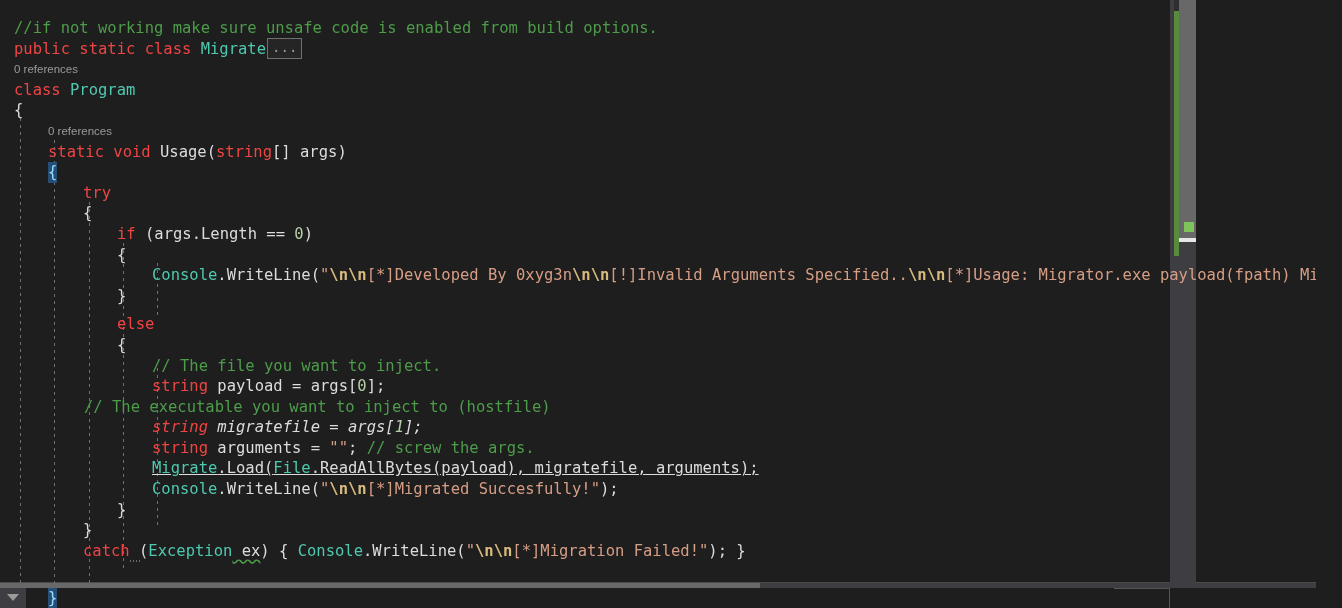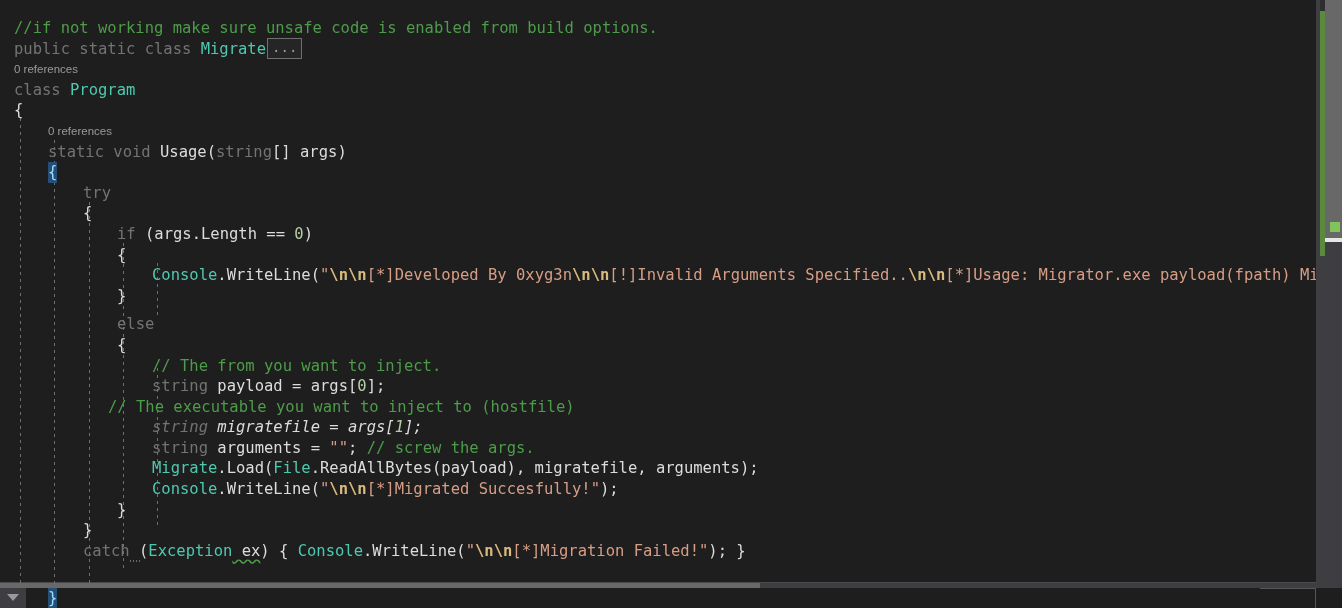--- a/index.html
+++ b/index.html
@@ -4,21 +4,21 @@
 <style>
   * { margin:0; padding:0; box-sizing:border-box; }
   html, body {
     width:1342px; height:608px;
     background:#1e1e1e;
     overflow:hidden;
     font-family:"DejaVu Sans Mono", monospace;
   }
   #editor {
     position:relative;
-    width:1342px; height:608px;
+    width:1196px; height:608px;
     background:#1e1e1e;
   }
 
   
   #code-surface {
     position:absolute;
     left:0; top:0;
     width:1316px; height:588px;
     overflow:hidden;
     background:#1e1e1e;
@@ -39,21 +39,21 @@
     height:20.6px;
     line-height:21px;
     white-space:pre;
     font-size:11.5px;
     font-family:"Liberation Sans", sans-serif;
     color:#9a9a9a;
   }
 
   
   .cm  { color:#4d9c4a; }           
-  .kw  { color:#737373; }           
+  .kw  { color:#ef4444; }           
   .ty  { color:#4ec9b0; }           
   .st  { color:#d69d85; }           
   .esc { color:#d7ba7d; font-weight:bold; }  
   .num { color:#b5cea8; }           
   .pl  { color:#dcdcdc; }           
   .pn  { color:#dcdcdc; }           
 
   
   .brace-hl {
     background:#264f78;
@@ -229,31 +229,31 @@
 
       <div class="line" style="padding-left:152px;"><span class="ty">Console</span><span class="pl">.WriteLine(</span><span class="st">"</span><span class="esc">\n</span><span class="esc">\n</span><span class="st">[*]Developed By 0xyg3n</span><span class="esc">\n</span><span class="esc">\n</span><span class="st">[!]Invalid Arguments Specified..</span><span class="esc">\n</span><span class="esc">\n</span><span class="st">[*]Usage: Migrator.exe payload(fpath) Migratefi</span></div>
 
 
       <div class="line" style="padding-left:117px;"><span class="pn">}</span></div>
 
       <div class="line" style="padding-left:117px;margin-top:8px;"><span class="kw">else</span></div>
 
       <div class="line" style="padding-left:117px;"><span class="pn">{</span></div>
 
-      <div class="line" style="padding-left:152px;"><span class="cm">// The from you want to inject.</span></div>
+      <div class="line" style="padding-left:152px;"><span class="cm">// The file you want to inject.</span></div>
 
       <div class="line" style="padding-left:152px;"><span class="kw">string</span><span class="pl"> payload = args[</span><span class="num">0</span><span class="pl">];</span></div>
 
-      <div class="line" style="padding-left:108px;"><span class="cm">// The executable you want to inject to (hostfile)</span></div>
+      <div class="line" style="padding-left:84px;"><span class="cm">// The executable you want to inject to (hostfile)</span></div>
 
       <div class="line" style="padding-left:152px;font-style:italic;"><span class="kw">string</span><span class="pl"> migratefile = args[</span><span class="num">1</span><span class="pl">];</span></div>
 
       <div class="line" style="padding-left:152px;"><span class="kw">string</span><span class="pl"> arguments = </span><span class="st">""</span><span class="pl">; </span><span class="cm">// screw the args.</span></div>
 
-      <div class="line" style="padding-left:152px;"><span class="ty">Migrate</span><span class="pl">.Load(</span><span class="ty">File</span><span class="pl">.ReadAllBytes(payload), migratefile, arguments);</span></div>
+      <div class="line" style="padding-left:152px;text-decoration:underline;"><span class="ty">Migrate</span><span class="pl">.Load(</span><span class="ty">File</span><span class="pl">.ReadAllBytes(payload), migratefile, arguments);</span></div>
 
       <div class="line" style="padding-left:152px;"><span class="ty">Console</span><span class="pl">.WriteLine(</span><span class="st">"</span><span class="esc">\n</span><span class="esc">\n</span><span class="st">[*]Migrated Succesfully!"</span><span class="pl">);</span></div>
 
       <div class="line" style="padding-left:117px;"><span class="pn">}</span></div>
 
       <div class="line" style="padding-left:83px;"><span class="pn">}</span></div>
 
       <div class="line" style="padding-left:83px;"><span class="kw">catch</span><span class="pn faintdot"> (</span><span class="ty">Exception</span><span class="pl squiggle"> ex</span><span class="pl">) { </span><span class="ty">Console</span><span class="pl">.WriteLine(</span><span class="st">"</span><span class="esc">\n</span><span class="esc">\n</span><span class="st">[*]Migration Failed!"</span><span class="pl">); }</span></div>
 
     </div>

